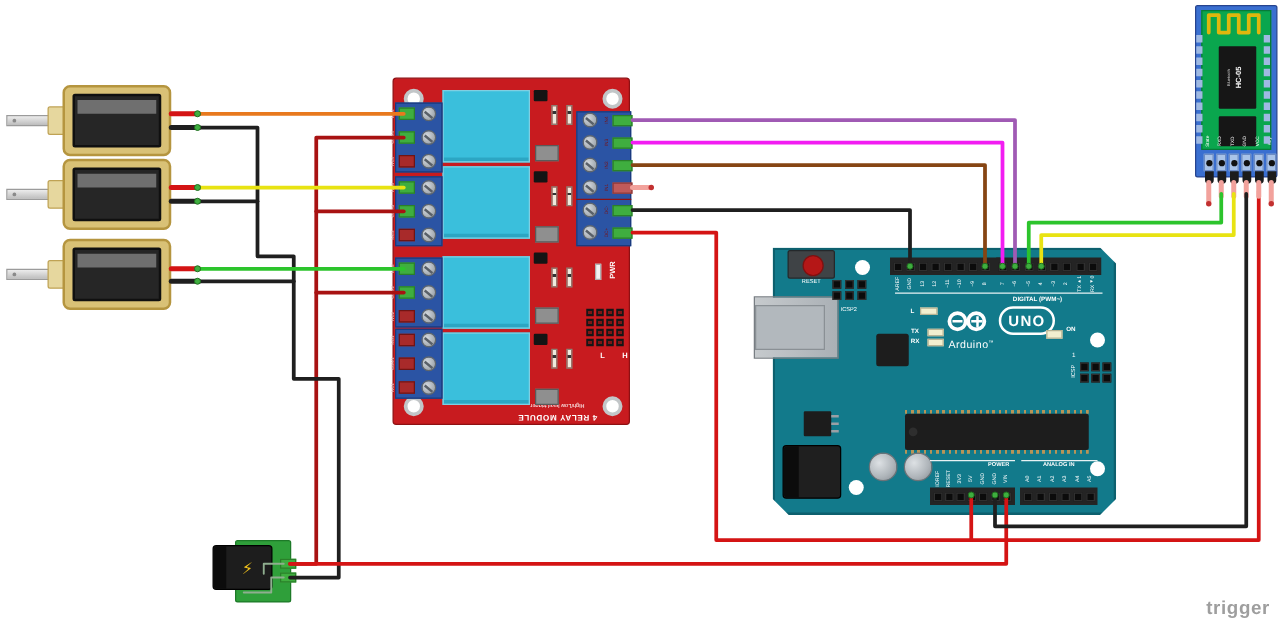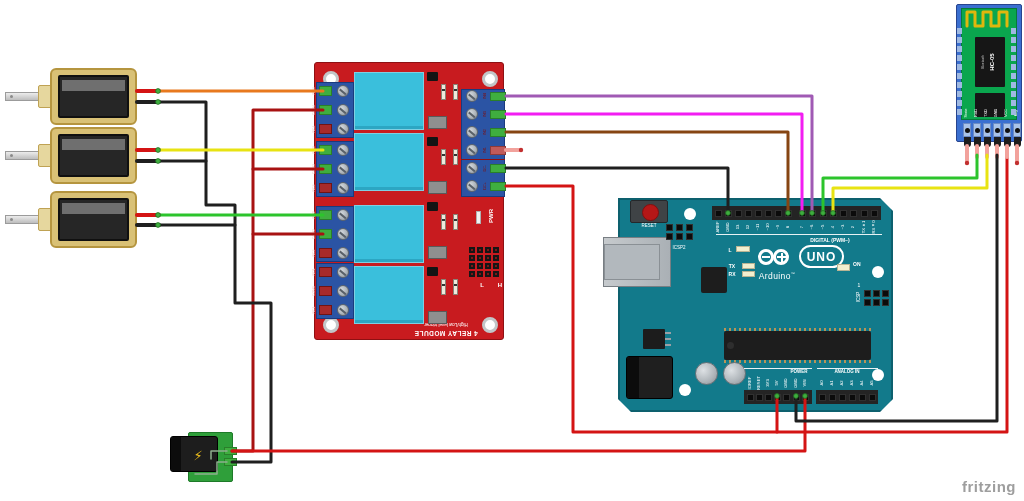--- a/index.html
+++ b/index.html
@@ -132,21 +132,21 @@
     <span class="abs vcc" style="left:27px;top:57px;font-size:3.2px;color:#cfcfcf;">Bluetooth</span>
     <div class="abs" style="left:18px;top:88px;width:30px;height:24px;background:#161616;border-radius:1px;"></div>
   </div>
 
   <div class="abs" style="left:188px;top:432px;width:45px;height:50px;background:#2f9f3a;border:1.5px solid #1d7a28;border-radius:2px;z-index:1;"></div>
   <div class="abs" style="left:170px;top:436px;width:48px;height:36px;background:#1d1d1d;border:1px solid #000;border-radius:3px;z-index:2;">
     <div class="abs" style="left:0;top:0;width:10px;height:34px;background:#0c0c0c;border-radius:3px 0 0 3px;"></div>
     <span class="abs cc" style="left:27px;top:18px;font-size:13px;color:#f2c21b;">⚡</span>
   </div>
 
-  <div class="abs" style="right:8px;bottom:7px;font-size:15px;font-weight:600;color:#9e9e9e;letter-spacing:.5px;">fritzing</div>
+  <div class="abs" style="right:8px;bottom:7px;font-size:15px;font-weight:600;color:#9e9e9e;letter-spacing:.5px;">trigger</div>
 
   <svg style="position:absolute;left:0;top:0;z-index:10;pointer-events:none;" width="1024" height="501" viewBox="0 0 1024 501">
       <polyline points="227,451 211,451 211,459" fill="none" stroke="#8fae8f" stroke-width="1.5" stroke-linejoin="round" stroke-linecap="round"></polyline>
       <polyline points="227,462 217,462 217,474 195,474" fill="none" stroke="#8fae8f" stroke-width="1.5" stroke-linejoin="round" stroke-linecap="round"></polyline>
       <polyline points="967,26 967,12 975,12 975,26 983,26 983,12 991,12 991,26 999,26 999,12 1007,12 1007,26" fill="none" stroke="#dfb70d" stroke-width="3" stroke-linejoin="round" stroke-linecap="round"></polyline>
       <polyline points="232,451 253,451 253,110 323,110" fill="none" stroke="#a81212" stroke-width="3" stroke-linejoin="round" stroke-linecap="round"></polyline>
       <polyline points="253,169 323,169" fill="none" stroke="#a81212" stroke-width="3" stroke-linejoin="round" stroke-linecap="round"></polyline>
       <polyline points="253,234 323,234" fill="none" stroke="#a81212" stroke-width="3" stroke-linejoin="round" stroke-linecap="round"></polyline>
       <polyline points="158,102 206,102 206,205 235,205 235,303 271,303 271,462 232,462" fill="none" stroke="#1f1f1f" stroke-width="3" stroke-linejoin="round" stroke-linecap="round"></polyline>
       <polyline points="158,161 206,161" fill="none" stroke="#1f1f1f" stroke-width="3" stroke-linejoin="round" stroke-linecap="round"></polyline>

